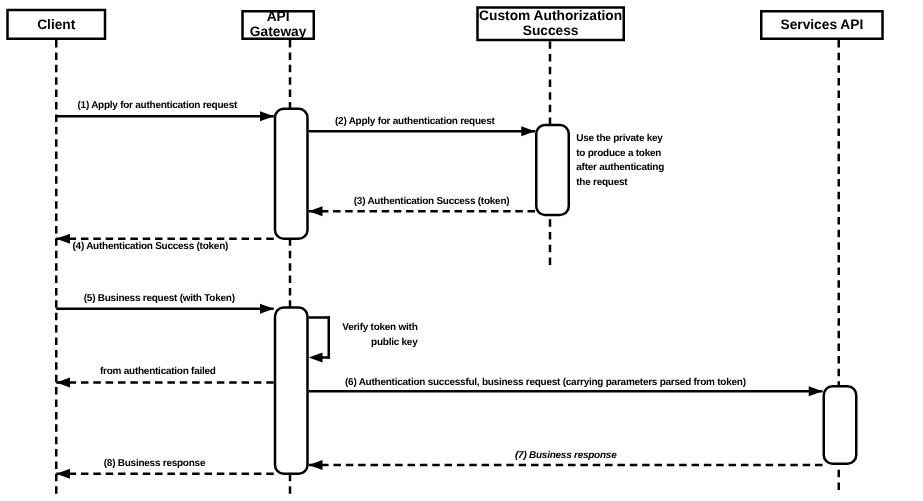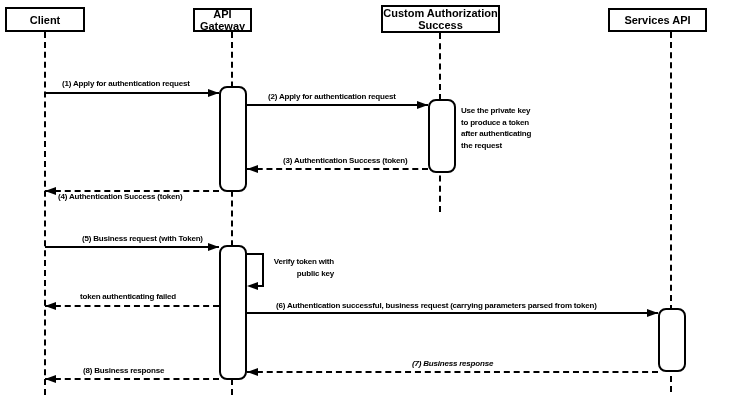--- a/index.html
+++ b/index.html
@@ -69,31 +69,31 @@
   <div class="note" style="left:461px;top:105px;width:78px;">Use the private key to produce a token after authenticating the request</div>
 
   <div class="mlabel" style="left:283px;top:156px;">(3) Authentication Success (token)</div>
   <div class="mline-dashed" style="left:247px;top:168px;width:181px;"></div>
   <div class="arr-l" style="left:247px;top:165px;"></div>
 
   <div class="mlabel" style="left:58px;top:192px;">(4) Authentication Success (token)</div>
   <div class="mline-dashed" style="left:45px;top:190px;width:174px;"></div>
   <div class="arr-l" style="left:45px;top:187px;"></div>
 
-  <div class="mlabel" style="left:82px;top:234px;">(5) Business request (with Token)</div>
+  <div class="mlabel" style="left:67px;top:234px;">(5) Business request (with Token)</div>
   <div class="mline" style="left:45px;top:246px;width:174px;"></div>
   <div class="arr-r" style="left:208px;top:243px;"></div>
 
   <div class="mline" style="left:247px;top:253px;width:17px;"></div>
   <div class="vline" style="left:262px;top:253px;height:34px;"></div>
   <div class="mline" style="left:253px;top:285px;width:11px;"></div>
   <div class="arr-l" style="left:247px;top:282px;"></div>
   <div class="note" style="left:268px;top:256px;width:66px;text-align:right;">Verify token with public key</div>
 
-  <div class="mlabel" style="left:80px;top:292px;">token authenticating failed</div>
+  <div class="mlabel" style="left:80px;top:292px;">from authentication failed</div>
   <div class="mline-dashed" style="left:45px;top:305px;width:174px;"></div>
   <div class="arr-l" style="left:45px;top:302px;"></div>
 
   <div class="mlabel" style="left:276px;top:301px;">(6) Authentication successful, business request (carrying parameters parsed from token)</div>
   <div class="mline" style="left:247px;top:312px;width:411px;"></div>
   <div class="arr-r" style="left:647px;top:309px;"></div>
 
   <div class="mlabel" style="left:412px;top:359px;font-style:italic;">(7) Business response</div>
   <div class="mline-dashed" style="left:247px;top:371px;width:411px;"></div>
   <div class="arr-l" style="left:247px;top:368px;"></div>

